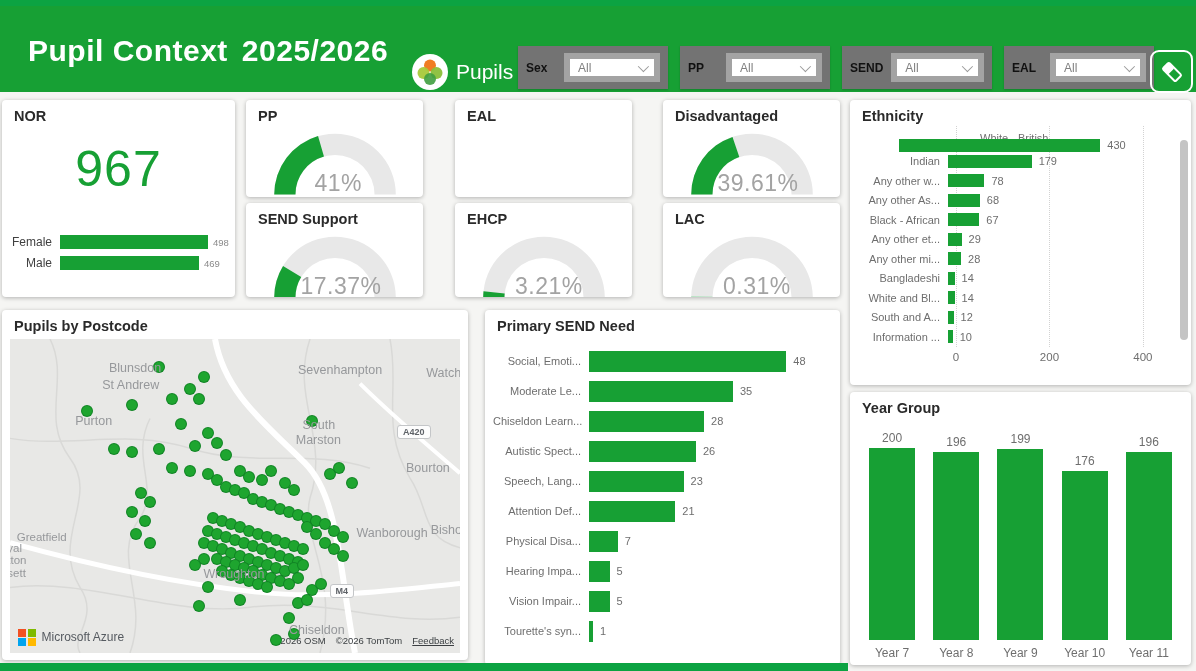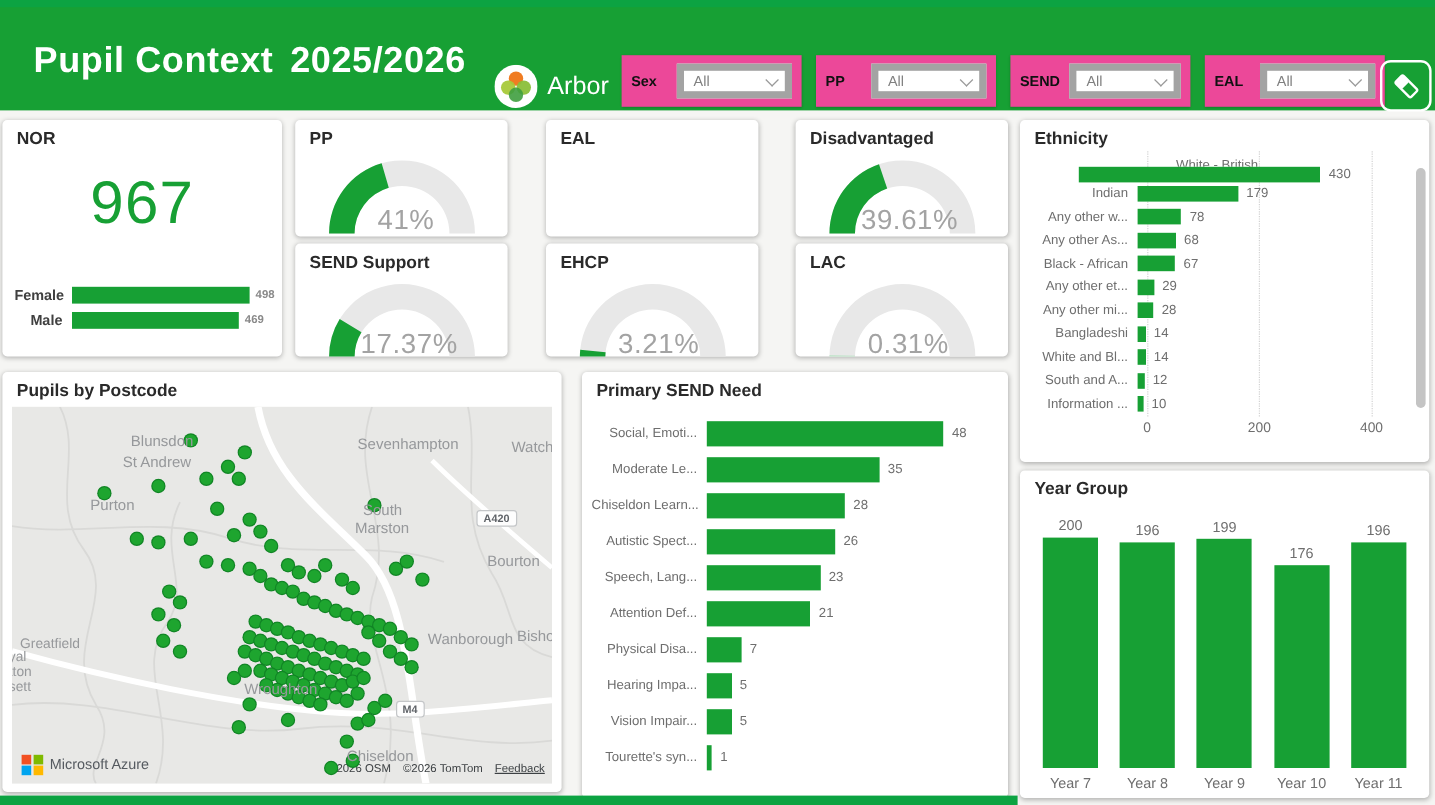--- a/index.html
+++ b/index.html
@@ -12,42 +12,42 @@
   .header {
     position:absolute; left:0; top:0; width:1196px; height:92px;
     background:#17a034; border-top:6px solid #0ca342;
   }
   .page-title { position:absolute; left:28px; top:28px; color:#fff; font-size:30px; font-weight:700; letter-spacing:.5px; }
   .page-title .yr { margin-left:14px; }
   .brand { position:absolute; left:412px; top:48px; display:flex; align-items:center; gap:8px; }
   .brand-name { color:#fff; font-size:21px; }
   .filters { position:absolute; left:518px; top:40px; display:flex; gap:12px; }
   .filter-box {
-    width:150px; height:43px; background:#ec4899; display:flex; align-items:center;
+    width:150px; height:43px; background:#737373; display:flex; align-items:center;
     padding:0 8px; gap:8px; box-shadow:0 1px 2px rgba(0,0,0,.2);
   }
   .filter-label { font-size:12px; font-weight:700; color:#111; min-width:30px; }
   .filter-select {
     flex:1; height:29px; border:6px solid #a3a3a3; display:flex; align-items:center;
     justify-content:space-between; padding:0 8px; background:#fff; cursor:pointer;
   }
   .filter-value { font-size:12px; color:#808080; }
   .chev { width:8px; height:8px; border-right:1.6px solid #9a9a9a; border-bottom:1.6px solid #9a9a9a; transform:rotate(45deg) translateY(-2px); }
   .eraser-btn {
     position:absolute; left:1150px; top:44px; width:43px; height:43px;
     border:2.5px solid #fff; border-radius:9px; background:transparent; cursor:pointer;
     display:flex; align-items:center; justify-content:center;
   }
   
   .card { position:absolute; background:#fff; border-radius:4px; box-shadow:0 1px 4px rgba(0,0,0,.28); overflow:hidden; }
   .card-title { font-size:14.5px; font-weight:700; color:#2a2a2a; padding:8px 12px 2px; white-space:nowrap; }
   
   .nor-value { text-align:center; color:#17a034; font-size:50px; font-weight:500; margin-top:14px; letter-spacing:1px; }
   .nor-bars { position:absolute; left:10px; right:8px; bottom:20px; }
-  .nor-row { display:flex; align-items:center; height:21px;font-weight:bold; }
+  .nor-row { display:flex; align-items:flex-start; height:21px; }
   .nor-lab { width:48px; text-align:right; font-size:12px; color:#404040; padding-right:8px; }
   .nor-plot { flex:1; display:flex; align-items:center; }
   .nor-bar { height:14px; background:#17a034; }
   .nor-val { font-size:9.5px; color:#8a8a8a; margin-left:5px; }
   
   .gauge-wrap { position:relative; height:70px; margin-top:2px; }
   .gauge-svg { position:absolute; left:50%; transform:translateX(-50%); bottom:0; }
   .gauge-value {
     position:absolute; left:50%; transform:translateX(-42%); bottom:1px;
     font-size:23px; color:#a3a3a3; font-weight:400; letter-spacing:.5px;
@@ -97,21 +97,21 @@
       <span>Pupil Context</span><span class="yr">2025/2026</span>
     </div>
     <div class="brand">
       <svg width="36" height="36" viewBox="0 0 36 36">
         <circle cx="18" cy="18" r="18" fill="#fff"></circle>
         <circle cx="18" cy="11.5" r="6" fill="#f07c22"></circle>
         <circle cx="11.5" cy="19" r="6" fill="#a8c93a" opacity="0.95"></circle>
         <circle cx="24.5" cy="19" r="6" fill="#8bbf3a" opacity="0.95"></circle>
         <circle cx="18" cy="25" r="6" fill="#3f9f3f" opacity="0.9"></circle>
       </svg>
-      <span class="brand-name">Arbor</span>
+      <span class="brand-name">Pupils</span>
     </div>
     <div class="filters">
       <div class="filter-box">
         <span class="filter-label">Sex</span>
         <div class="filter-select">
           <span class="filter-value">All</span>
           <span class="chev"></span>
         </div>
       </div>
       <div class="filter-box">

